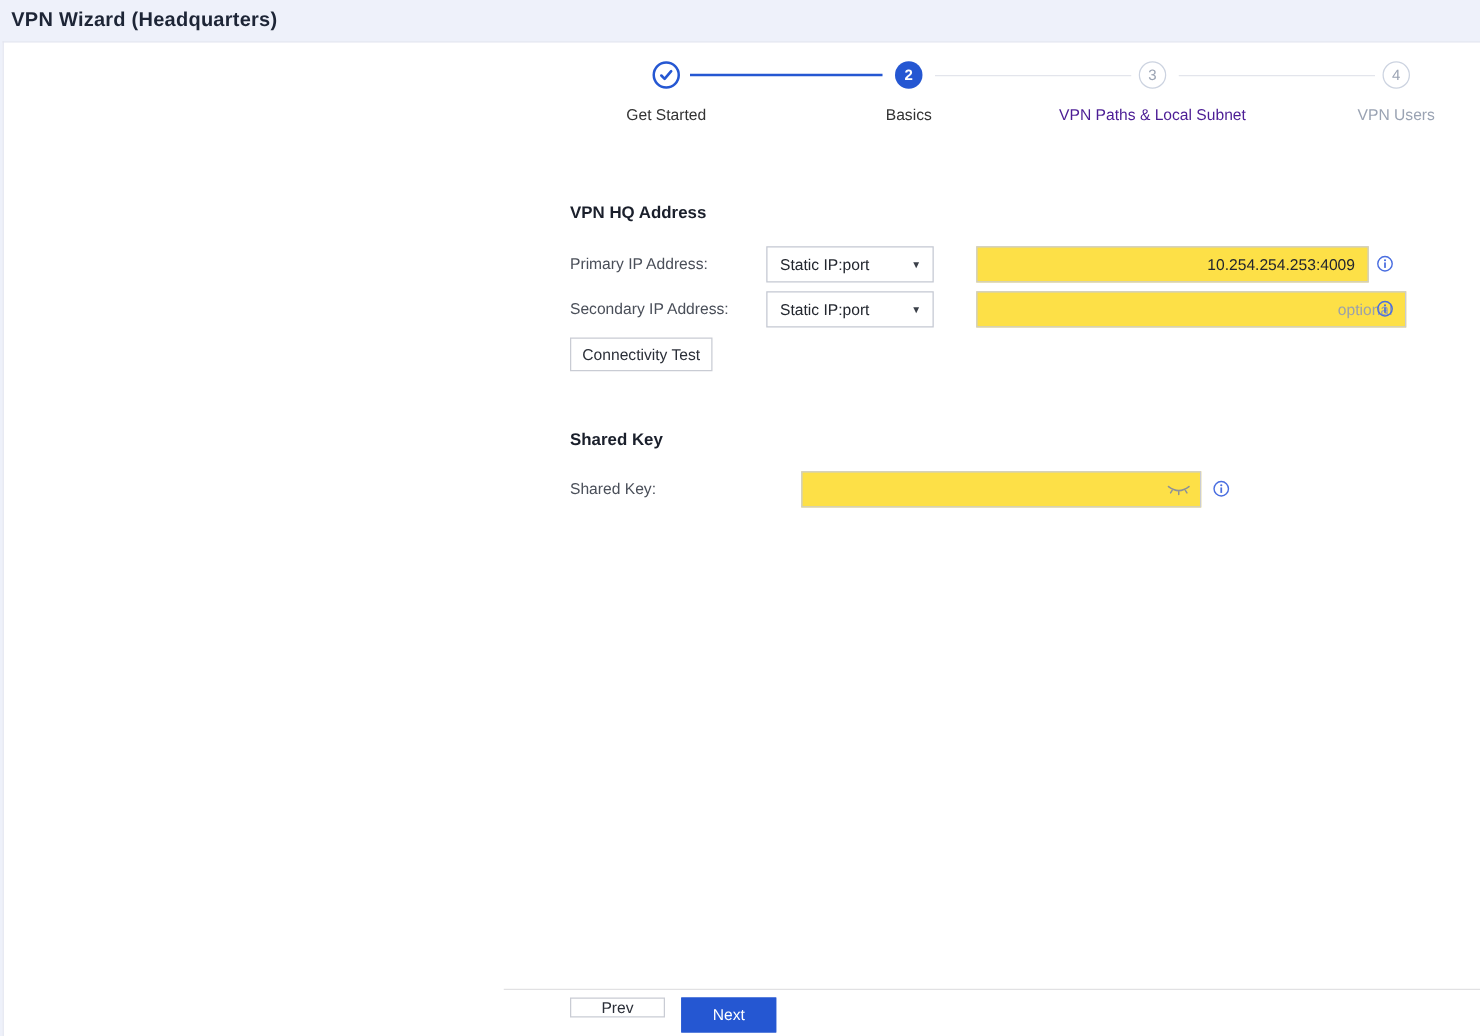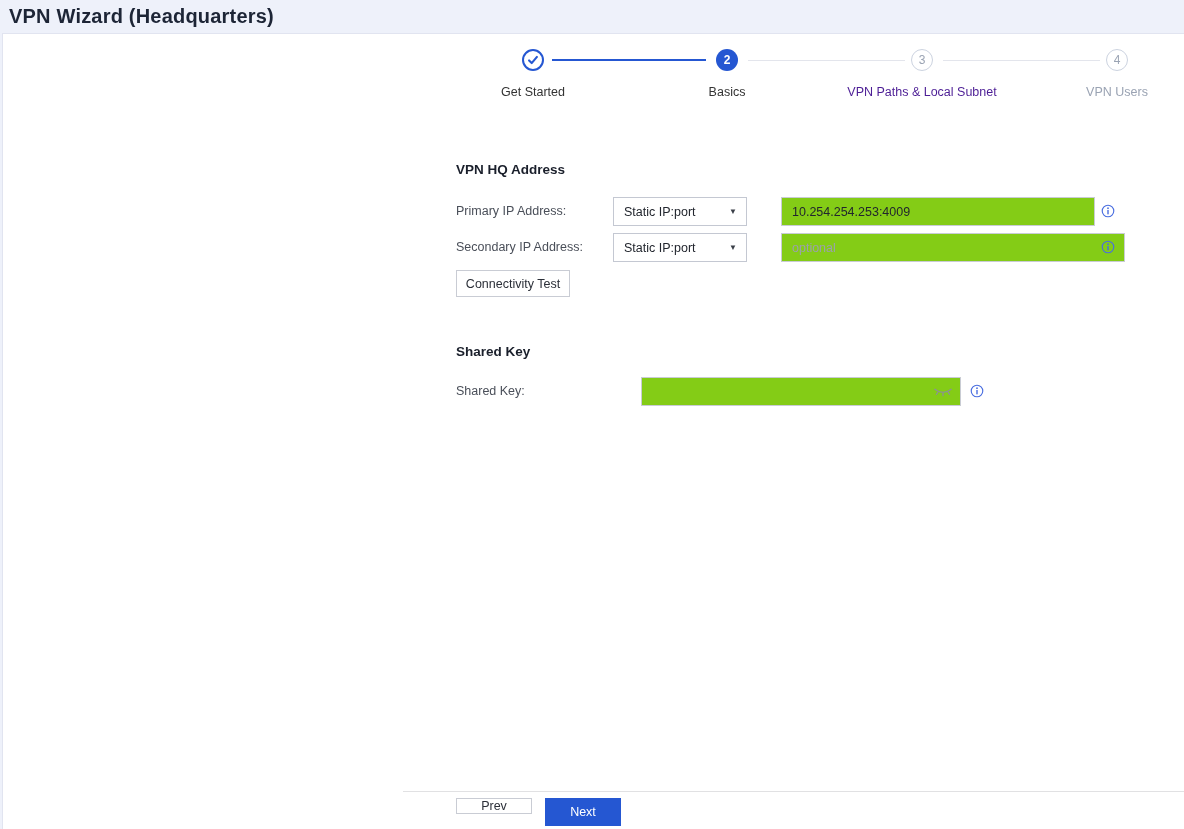--- a/index.html
+++ b/index.html
@@ -1,21 +1,21 @@
 <!DOCTYPE html>
 <html><head>
 <meta charset="utf-8">
 <style>
   * { margin:0; padding:0; box-sizing:border-box; }
   html,body { width:1184px; height:829px; font-family:"Liberation Sans", sans-serif; background:#ffffff; }
   .page { position:relative; width:1184px; height:829px; overflow:hidden; background:#eef1fa; }
 
   
   .header { position:absolute; top:0; left:0; width:1184px; height:33px; background:#eef1fa; display:flex; align-items:center; }
-  .header .title { font-size:20px; font-weight:bold; color:#1d2536; padding-left:9px; letter-spacing:.2px; }
+  .header .title { font-size:16px; font-weight:bold; color:#1d2536; padding-left:9px; letter-spacing:.2px; }
 
   
   .panel { position:absolute; top:33px; left:2px; width:1182px; height:796px; background:#ffffff; border:1px solid #e1e4f0; border-right:none; border-bottom:none; }
 
   
   .step-circle { position:absolute; width:22px; height:22px; border-radius:50%; display:flex; align-items:center; justify-content:center; font-size:12px; font-weight:bold; }
   .circle-done   { left:519px; top:15px; border:2px solid var(--accent); background:#fff; color:var(--accent); }
   .circle-active { left:713px; top:15px; background:var(--accent); color:#fff; }
   .circle-pending{ border:1px solid #ccd3e0; background:#fff; color:#9aa3b3; font-weight:normal; }
   .circle-3 { left:908px; top:15px; }
@@ -38,21 +38,21 @@
   .flbl-1 { top:170px; }
   .flbl-2 { top:206px; }
   .flbl-3 { top:350px; }
 
   .select-box { position:absolute; left:610px; width:134px; height:29px; border:1px solid #c4c8d2; background:#fff; display:flex; align-items:center; cursor:pointer; }
   .sel-1 { top:163px; }
   .sel-2 { top:199px; }
   .select-box .sel-text { font-size:12.5px; color:#22262e; padding-left:10px; flex:1; }
   .select-box .caret { font-size:8px; color:#3a3f48; padding-right:9px; }
 
-  .text-input { position:absolute; height:29px; border:1px solid #c9ccd4; background:#84cc16; font-size:12.5px; color:#22262e; padding:0 10px; font-family:"Liberation Sans", sans-serif; outline:none; }
+  .text-input { position:absolute; height:29px; border:1px solid #c9ccd4; background:#fde047; font-size:12.5px; color:#22262e; padding:0 10px; font-family:"Liberation Sans", sans-serif; outline:none;text-align:right; }
   .text-input::placeholder { color:#9ba1ab; }
   .inp-1 { left:778px; top:163px; width:314px; }
   .inp-2 { left:778px; top:199px; width:344px; }
   .inp-3 { left:638px; top:343px; width:320px; padding-right:34px; }
 
   .info-icon { position:absolute; width:14px; height:14px; cursor:pointer; }
   .info-1 { left:1098px; top:170px; }
   .info-2 { left:1098px; top:206px; }
   .info-3 { left:967px; top:350px; }
 

